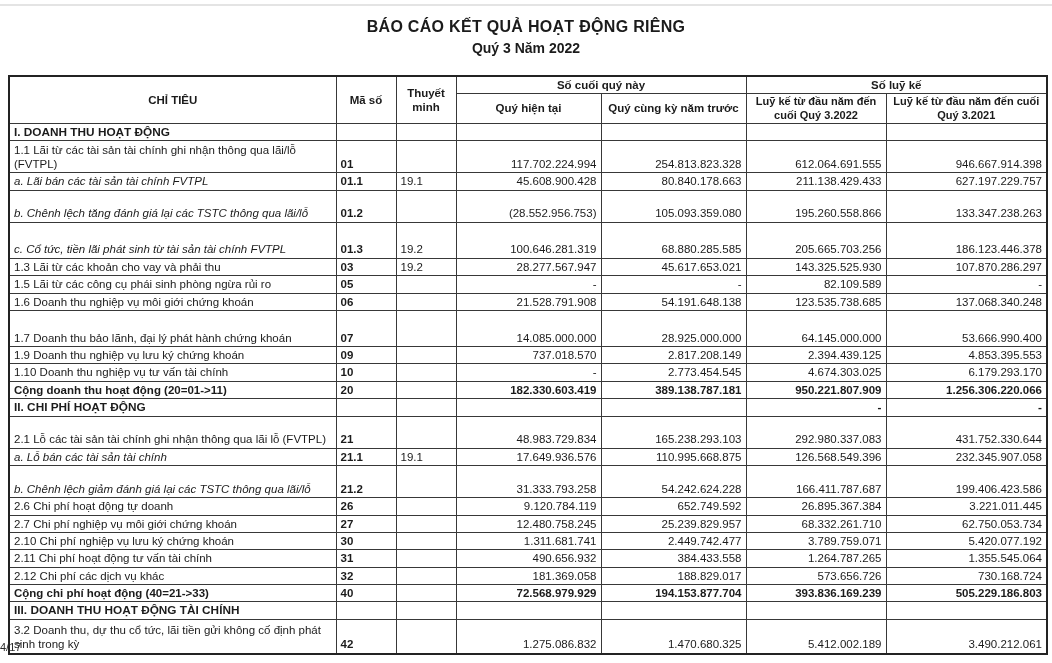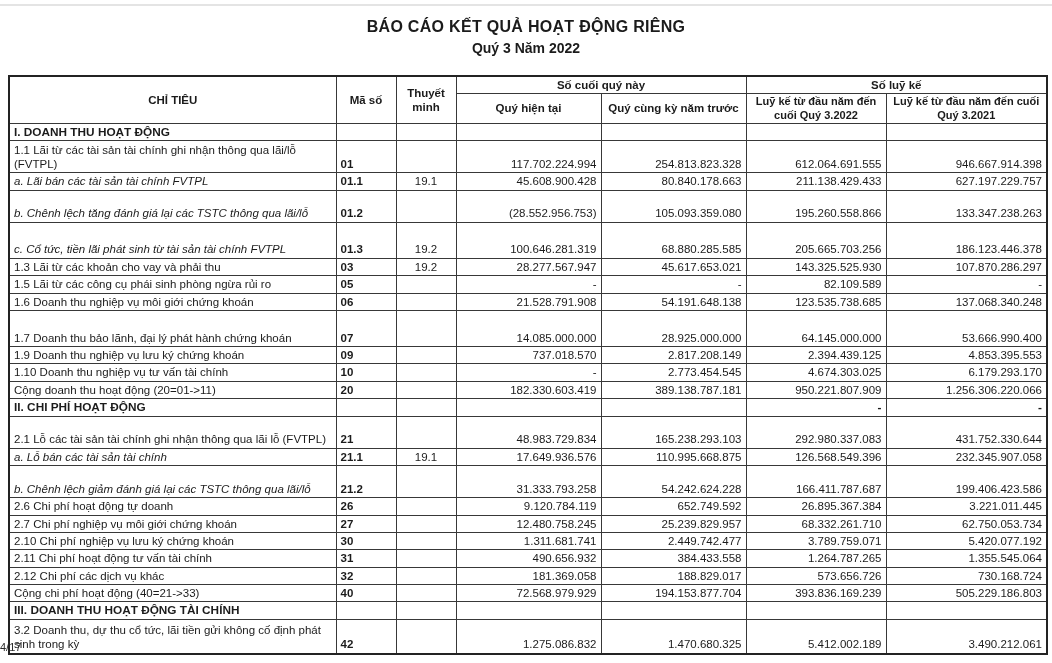--- a/index.html
+++ b/index.html
@@ -40,24 +40,24 @@
   #report thead th.small{font-size:11px;line-height:1.2;}
   .col-label{width:327px;}
   .col-code{width:60px;}
   .col-note{width:60px;}
   .col-n1{width:145px;}
   .col-n2{width:145px;}
   .col-n3{width:140px;}
   .col-n4{width:161px;}
   td.c-label{text-align:left;padding-left:4px;}
   td.c-code{text-align:left;font-weight:bold;padding-left:4px;}
-  td.c-note{text-align:center;margin-left:41px;}
+  td.c-note{text-align:left;margin-left:41px;}
   td.c-num{text-align:right;padding-right:6px;}
   tr.section td{font-weight:bold;font-size:11.8px;}
-  tr.total td.c-label, tr.total td.c-num{font-weight:normal;}
+  tr.total td.c-label, tr.total td.c-num{font-weight:bold;}
   tr.italic td.c-label{font-style:italic;}
   .page-footer{
     position:absolute;left:0;top:641px;width:1052px;
     text-align:left;font-size:11px;color:#2a2a2a;
   }
 </style>
 </head>
 <body>
 
 <div id="page">

